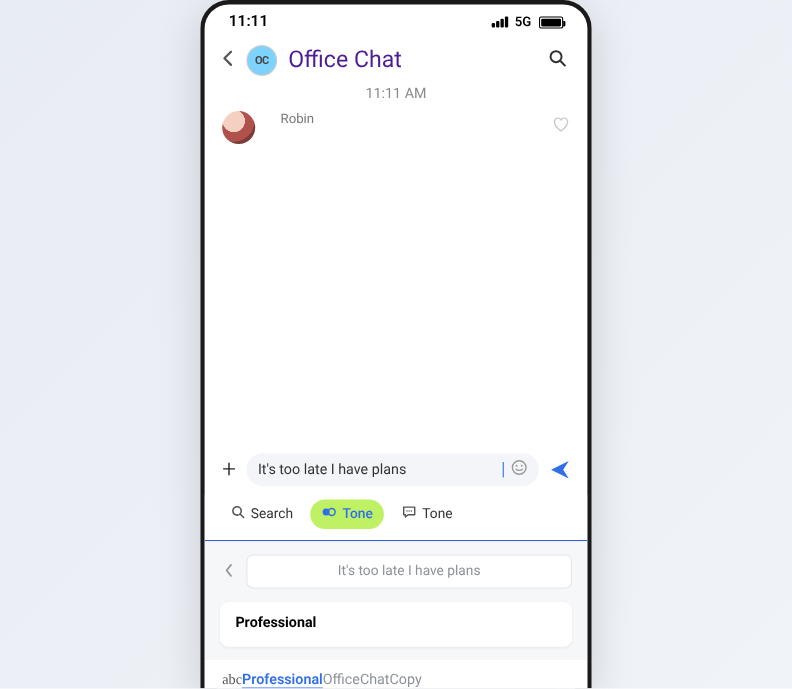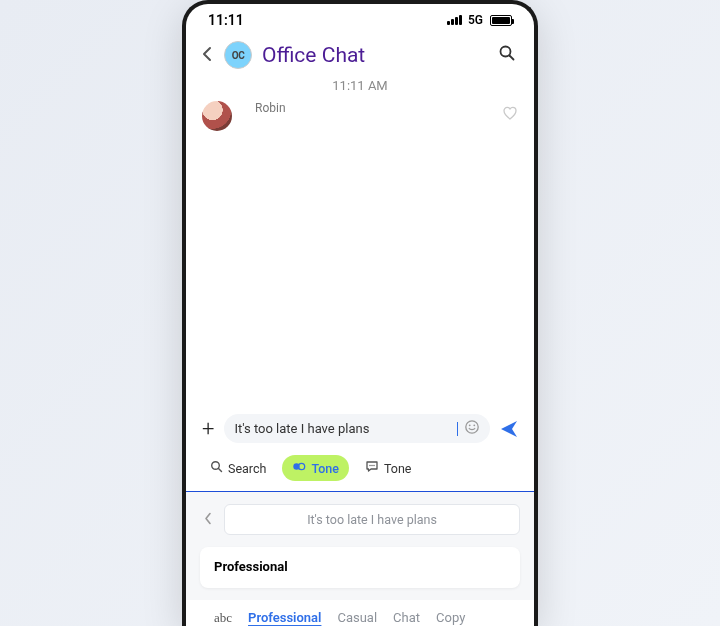--- a/index.html
+++ b/index.html
@@ -109,21 +109,21 @@
     .suggestion-card {
       background:#fff; border-radius:8px; padding: 12px 14px 10px;
       box-shadow: 0 1px 3px rgba(0,0,0,0.06);
     }
     .sug-title { font-size: 13px; font-weight:700; margin-bottom:4px; }
     .sug-text { font-size: 12.5px; line-height:1.4; color:#222; margin-bottom:14px; }
     .sug-actions { display:flex; gap:22px; }
     .sug-btn { display:flex; align-items:center; gap:5px; color:#2f6fe8; font-size:13px; font-weight:500; cursor:pointer; }
 
     .tone-bar {
-      display:flex; align-items:flex-start; gap:16px; padding: 10px 28px 0;
+      display:flex; align-items:center; padding: 10px 16px 0;
       background:#fff;
       font-size:13px;
     }
     .abc { color:#555; font-family: Georgia, serif; cursor:pointer; }
     .tone-opt { color:#8d929a; cursor:pointer; }
     .tone-opt.active { color:#2f6fe8; font-weight:600; text-decoration: underline; text-underline-offset:3px; }
   </style>
 </head>
 <body>
 
@@ -244,18 +244,18 @@
       </div>
     </div>
     <div class="suggestion-card">
       <div class="sug-title">Professional</div>
     </div>
   </div>
 
   <div class="tone-bar">
     <span class="abc">abc</span>
     <span class="tone-opt active">Professional</span>
-    <span class="tone-opt">Casual</span>
+    <span class="tone-opt">Office</span>
     <span class="tone-opt">Chat</span>
     <span class="tone-opt">Copy</span>
   </div>
 
 </div>
 
 </body></html>

